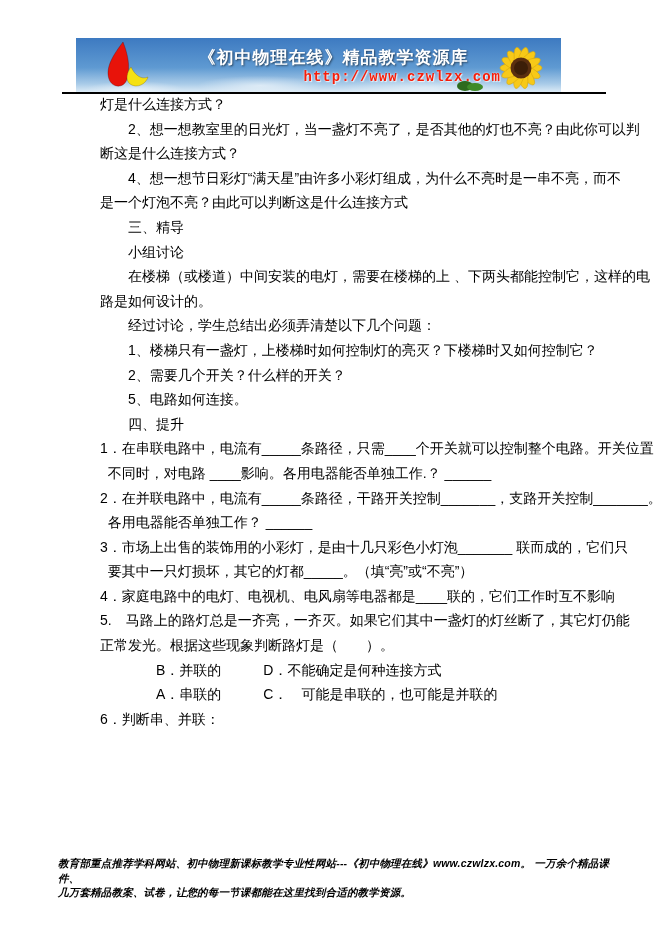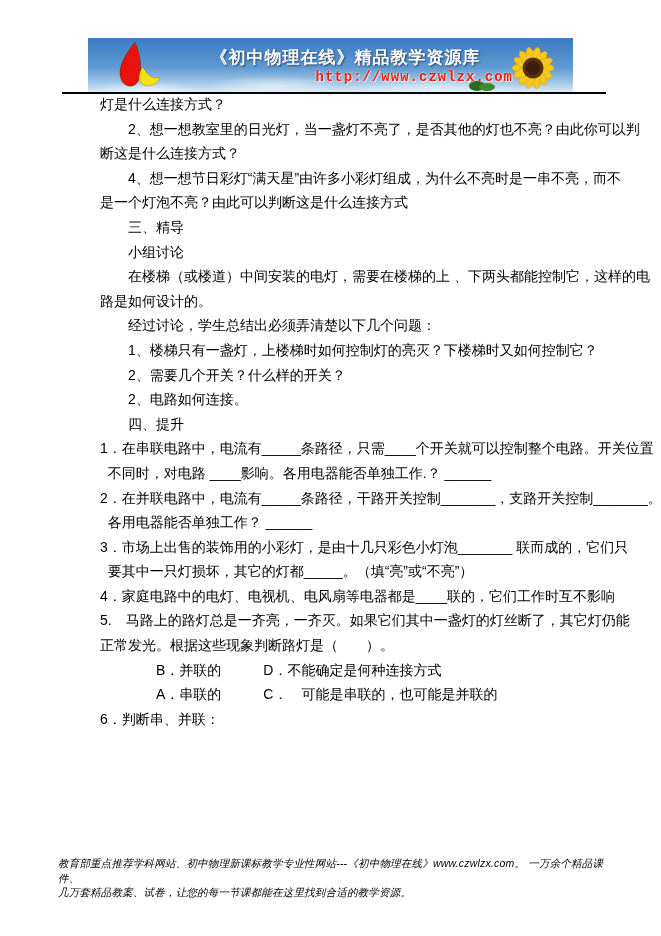--- a/index.html
+++ b/index.html
@@ -3,21 +3,21 @@
 <meta charset="utf-8">
 <style>
   html,body { margin:0; padding:0; }
   body {
     width:661px; height:936px; background:#ffffff; position:relative;
     font-family:"Liberation Sans","DejaVu Sans",sans-serif; color:#000;
     overflow:hidden;
   }
   
   .banner {
-    position:absolute; left:88px; top:38px; width:485px; height:54px;
+    position:absolute; left:76px; top:38px; width:485px; height:54px;
     overflow:hidden;
     background:
       radial-gradient(90px 14px at 38% 88%, rgba(255,255,255,.55), rgba(255,255,255,0) 70%),
       radial-gradient(120px 16px at 72% 92%, rgba(255,255,255,.45), rgba(255,255,255,0) 70%),
       radial-gradient(70px 12px at 12% 95%, rgba(255,255,255,.5), rgba(255,255,255,0) 70%),
       linear-gradient(180deg,#3d7ac1 0%, #5f9ad2 55%, #a9cbe8 85%, #dcebf6 100%);
   }
   .banner-title {
     position:absolute; top:8px; left:60px; right:30px; text-align:center;
     color:#ffffff; font-weight:bold; font-size:17px; letter-spacing:1px;
@@ -38,21 +38,21 @@
   .rule { position:absolute; left:62px; top:92px; width:544px; height:2px; background:#000; }
   
   .content {
     position:absolute; left:60px; top:92px; width:560px;
     font-size:14px; line-height:24.6px;margin-left:40px;
   }
   .ln { white-space:pre; }
   
   .footer {
     position:absolute; left:58px; top:856px; width:556px;
-    font-size:10.5px; line-height:14.5px; font-weight:normal; font-style:italic;
+    font-size:10.5px; line-height:14.5px; font-weight:bold; font-style:italic;
     letter-spacing:0.2px;
   }
   .footer .ln { white-space:pre-wrap; }
 </style>
 </head>
 <body>
 
 <div class="banner">
   <span class="logo">
     <svg width="56" height="52" viewBox="0 0 56 52">
@@ -95,21 +95,21 @@
   <div class="ln">断这是什么连接方式？</div>
   <div class="ln">　　4、想一想节日彩灯“满天星”由许多小彩灯组成，为什么不亮时是一串不亮，而不</div>
   <div class="ln">是一个灯泡不亮？由此可以判断这是什么连接方式</div>
   <div class="ln">　　三、精导</div>
   <div class="ln">　　小组讨论</div>
   <div class="ln">　　在楼梯（或楼道）中间安装的电灯，需要在楼梯的上 、下两头都能控制它，这样的电</div>
   <div class="ln">路是如何设计的。</div>
   <div class="ln">　　经过讨论，学生总结出必须弄清楚以下几个问题：</div>
   <div class="ln">　　1、楼梯只有一盏灯，上楼梯时如何控制灯的亮灭？下楼梯时又如何控制它？</div>
   <div class="ln">　　2、需要几个开关？什么样的开关？</div>
-  <div class="ln">　　2、电路如何连接。</div>
+  <div class="ln">　　5、电路如何连接。</div>
   <div class="ln">　　四、提升</div>
   <div class="ln">1．在串联电路中，电流有_____条路径，只需____个开关就可以控制整个电路。开关位置</div>
   <div class="ln">  不同时，对电路 ____影响。各用电器能否单独工作.？ ______</div>
   <div class="ln">2．在并联电路中，电流有_____条路径，干路开关控制_______，支路开关控制_______。</div>
   <div class="ln">  各用电器能否单独工作？ ______</div>
   <div class="ln">3．市场上出售的装饰用的小彩灯，是由十几只彩色小灯泡_______ 联而成的，它们只</div>
   <div class="ln">  要其中一只灯损坏，其它的灯都_____。（填“亮”或“不亮”）</div>
   <div class="ln">4．家庭电路中的电灯、电视机、电风扇等电器都是____联的，它们工作时互不影响</div>
   <div class="ln">5.　马路上的路灯总是一齐亮，一齐灭。如果它们其中一盏灯的灯丝断了，其它灯仍能</div>
   <div class="ln">正常发光。根据这些现象判断路灯是（　　）。</div>

